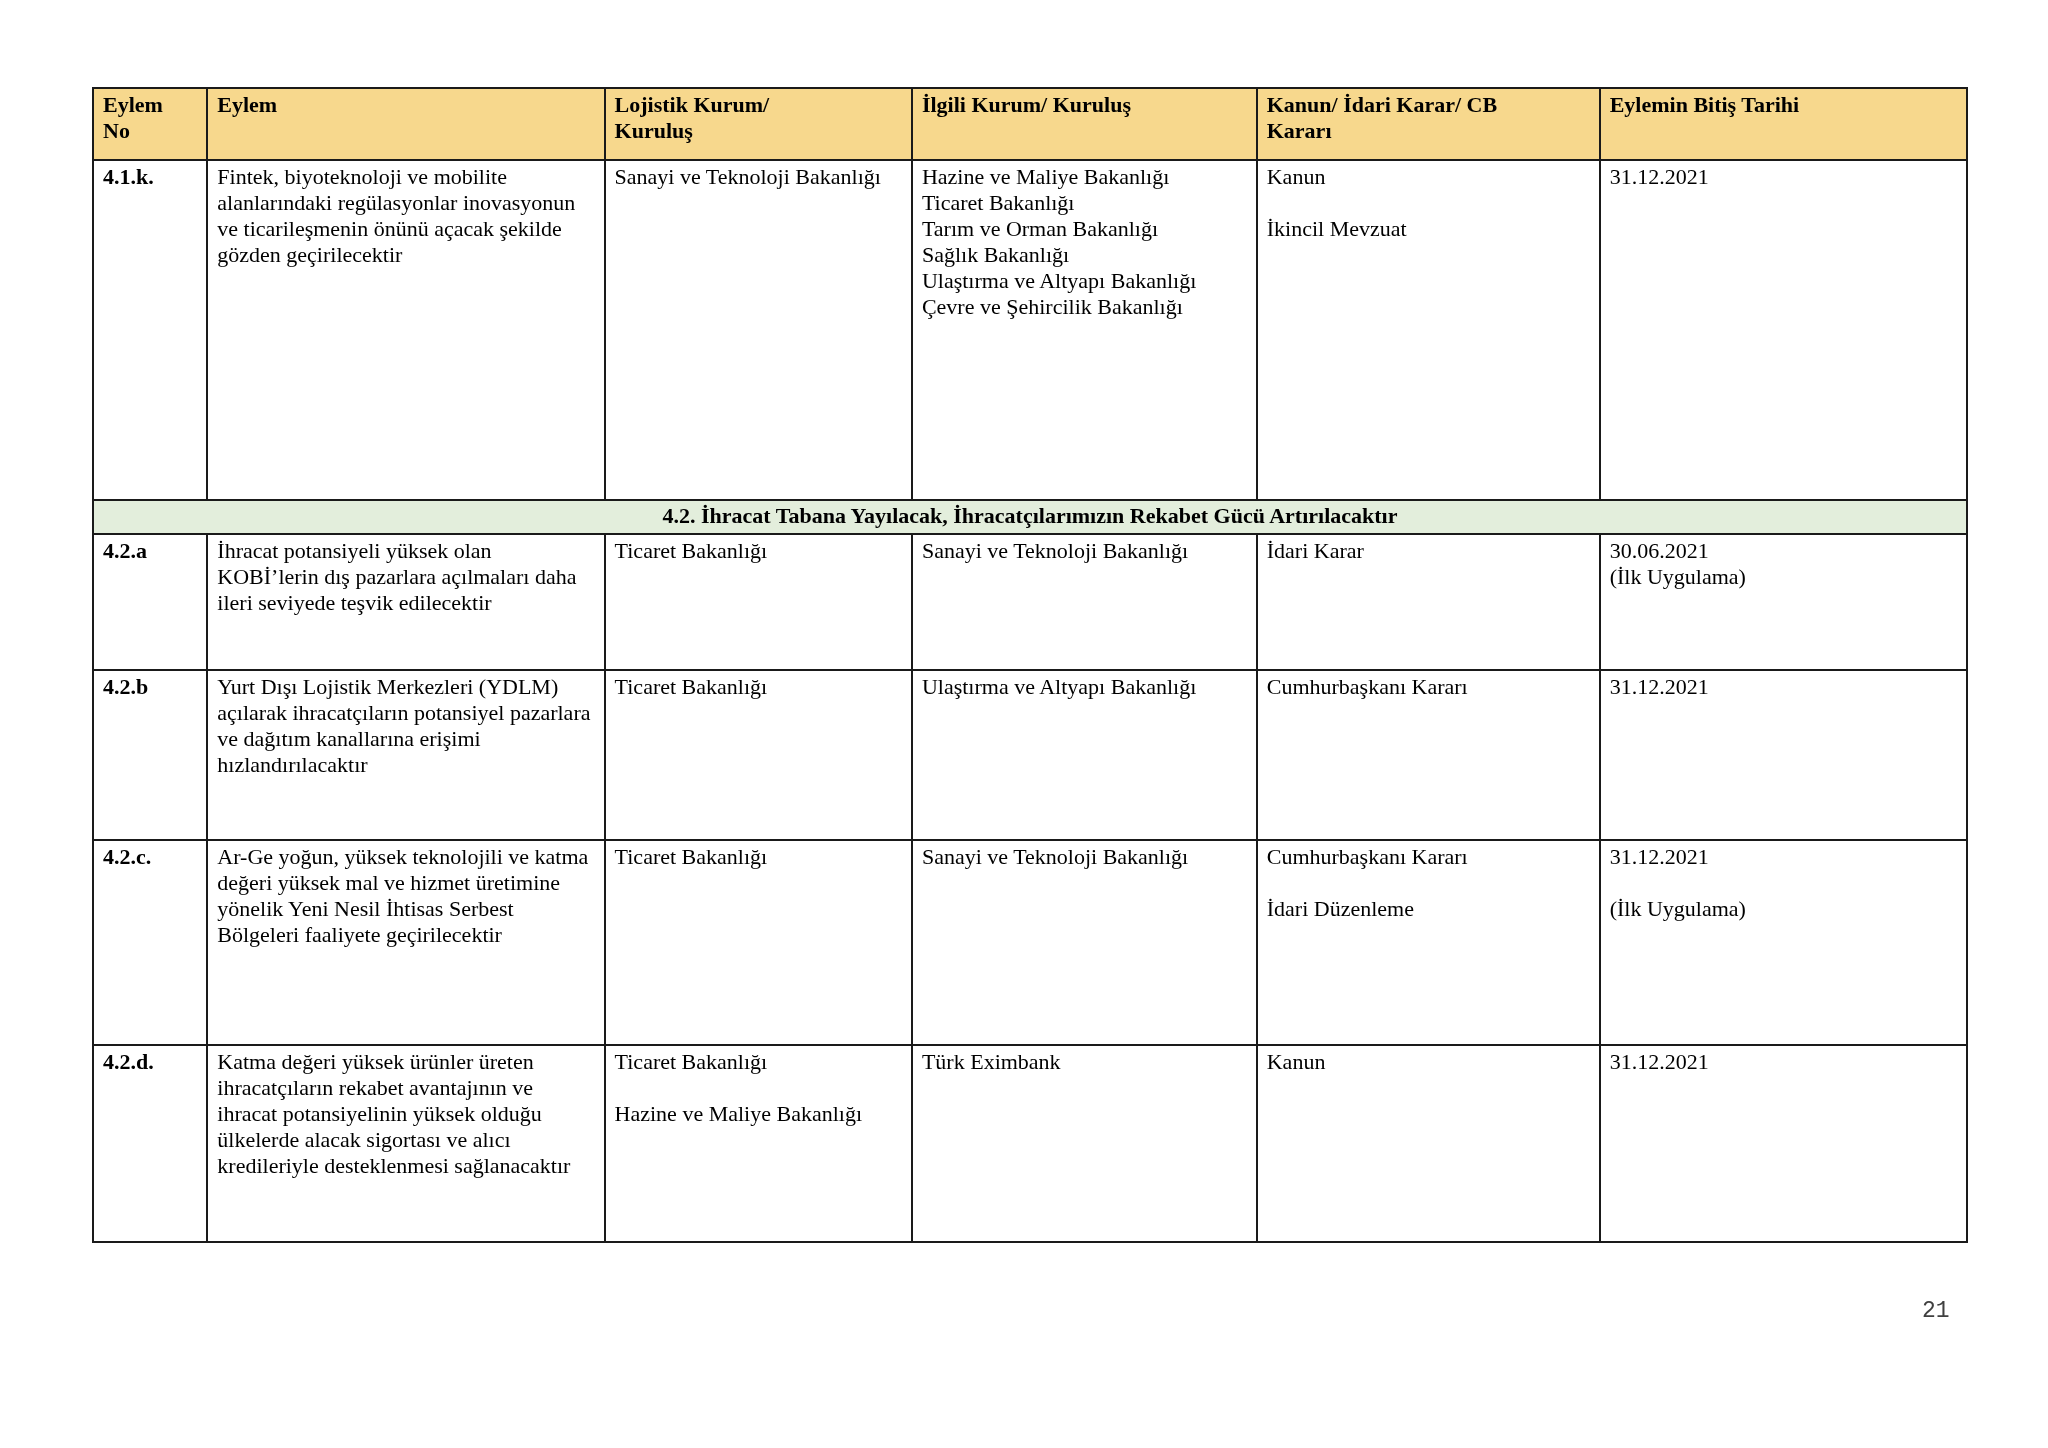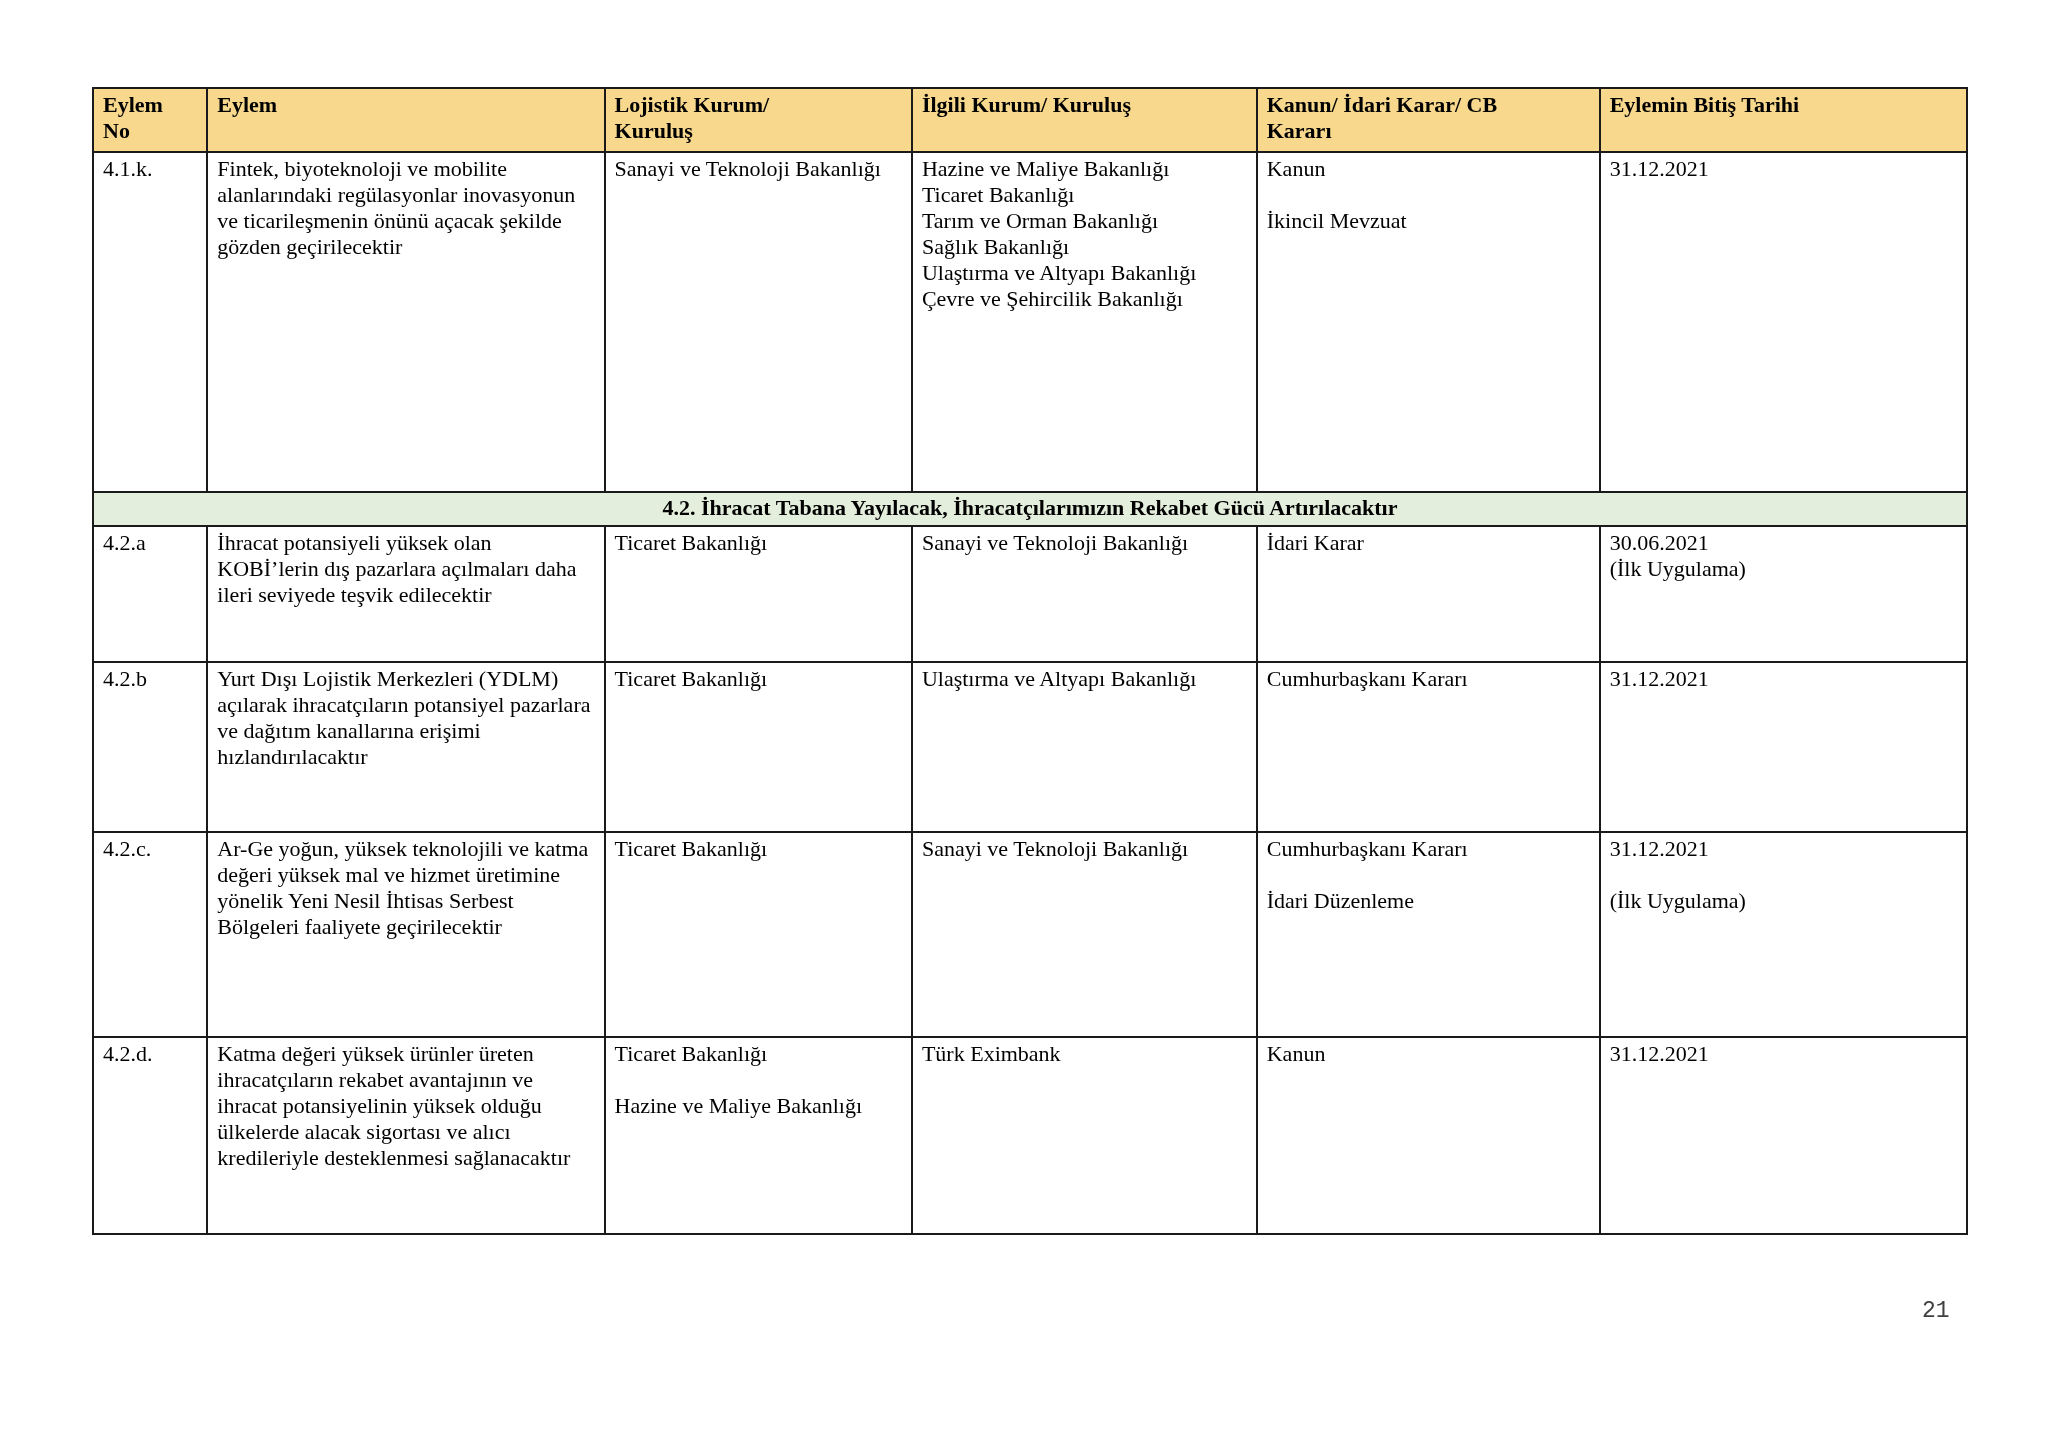--- a/index.html
+++ b/index.html
@@ -38,29 +38,29 @@
     line-height: 26px;
     white-space: pre-line;
     overflow: hidden;
     word-wrap: break-word;
   }
   table.plan th {
     background: var(--header-bg, #F7D88D);
     font-weight: bold;
   }
   td.no {
-    font-weight: normal;
+    font-weight: bold;
   }
   tr.section td {
     background: var(--section-bg, #E3EEDC);
     text-align: center;
     font-weight: bold;
     padding: 2px 6px;
   }
-  tr.head     { height: 64px; }
+  tr.head     { height: 72px; }
   tr.r0       { height: 340px; }
   tr.section  { height: 34px; margin-top: 24px; }
   tr.r1       { height: 136px; }
   tr.r2       { height: 170px; }
   tr.r3       { height: 205px; }
   tr.r4       { height: 197px; }
   .pagenum {
     position: absolute;
     left: 1922px;
     top: 1297px;

